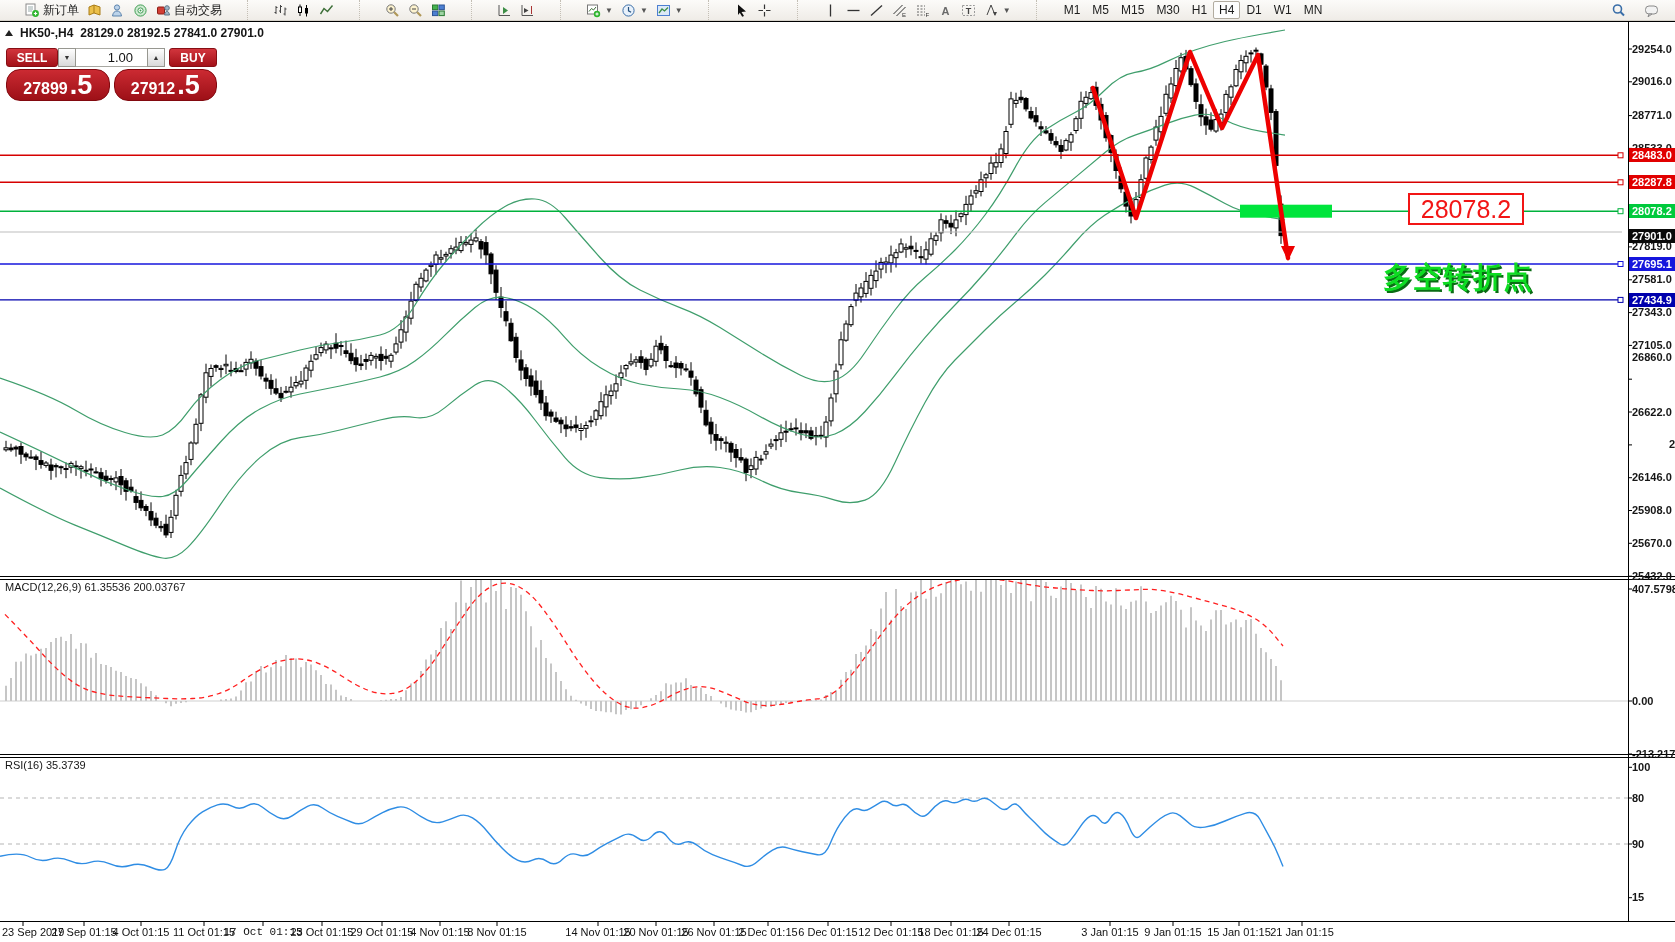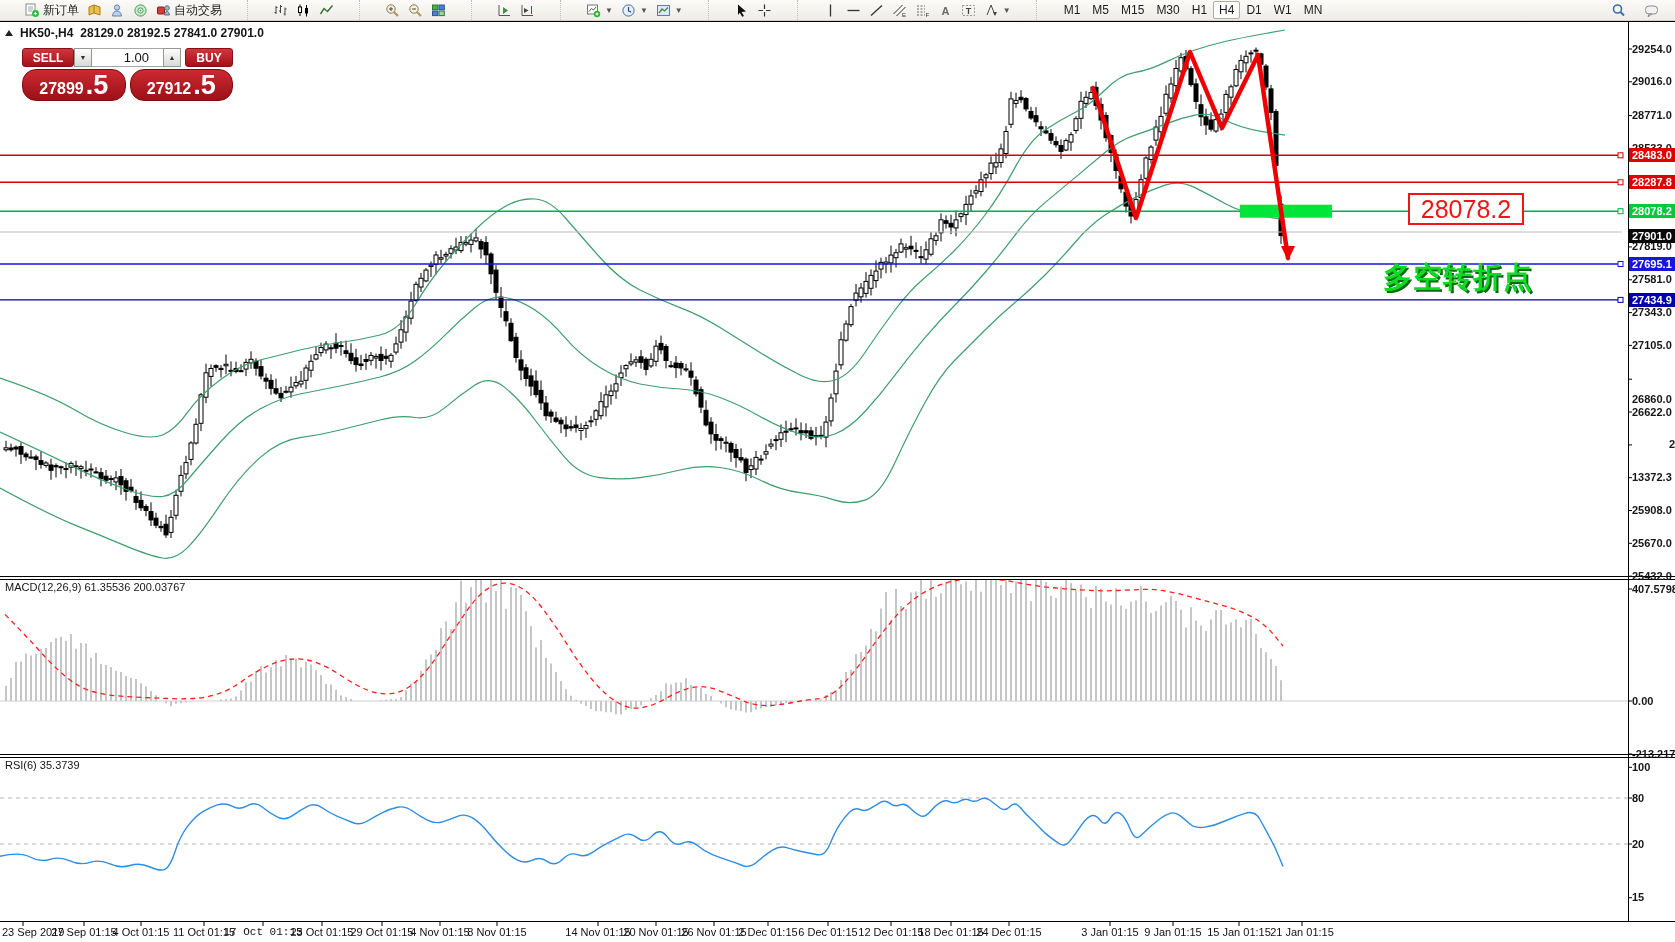--- a/index.html
+++ b/index.html
@@ -21,21 +21,21 @@
   #chart{position:absolute;left:0;top:0;width:1675px;height:942px;}
   #csvg{position:absolute;left:0;top:0;}
   .axlab{position:absolute;left:1632px;font-weight:bold;font-size:11px;color:#161616;white-space:nowrap;z-index:5;}
   .tag{position:absolute;left:1629px;width:43px;height:14px;line-height:14px;font-weight:bold;font-size:11px;
        padding-left:3px;z-index:6;white-space:nowrap;}
   .timelab{position:absolute;top:926px;font-size:11px;color:#111;white-space:nowrap;z-index:5;}
   .indlab{position:absolute;font-size:11px;color:#161616;z-index:5;}
   #chart-title{position:absolute;left:5px;top:26px;font-size:12px;font-weight:bold;color:#161616;z-index:7;display:flex;gap:7px;align-items:center;}
   #collapse-tri{width:0;height:0;border-left:4px solid transparent;border-right:4px solid transparent;border-bottom:6px solid #222;display:inline-block;}
   
-  #oneclick{position:absolute;left:22px;top:48px;width:211px;z-index:8;}
+  #oneclick{position:absolute;left:6px;top:48px;width:211px;z-index:8;}
   #oc-row1{display:flex;height:19px;gap:0;}
   .oc-btn{background:linear-gradient(#d2353d,#a31118);color:#fff;font-weight:bold;font-size:12px;
      border:1px solid #870e14;border-radius:3px;display:flex;align-items:center;justify-content:center;}
   #oc-sell-s{width:50px;}#oc-buy-s{width:46px;margin-left:4px;}
   .spin{width:16px;background:linear-gradient(#fefefe,#d9d9d9);border:1px solid #979790;color:#333;
      font-size:7px;display:flex;align-items:center;justify-content:center;}
   #oc-vol{flex:1;min-width:0;border:1px solid #a8a8a2;border-left:none;border-right:none;font-size:13px;
      text-align:right;padding:0 14px 0 0;font-family:"Liberation Sans",sans-serif;color:#111;}
   #oc-row2{display:flex;gap:4px;margin-top:2px;height:32px;}
   .oc-big{flex:1;background:linear-gradient(#cb2a32,#9d1017);border:1px solid #82090f;border-radius:14px;
@@ -1214,54 +1214,54 @@
             <span class="pbig">.5</span>
           </div>
         <div class="oc-big" id="buy-big">
             <span class="pmain">27912</span>
             <span class="pbig">.5</span>
           </div>
       </div>
     </div>
 
     <div class="indlab" style="left:5px;top:581px;">MACD(12,26,9) 61.35536 200.03767</div>
-    <div class="indlab" style="left:5px;top:759px;">RSI(6) 35.3739</div>
+    <div class="indlab" style="left:5px;top:759px;">RSI(16) 35.3739</div>
 
     <div id="callout">28078.2</div>
     <div id="cn-note">多空转折点</div>
 
     <div id="labels">
         <div class="axlab" style="top:43px;">29254.0</div>
         <div class="axlab" style="top:75px;text-align:right;">29016.0</div>
         <div class="axlab" style="top:109px;">28771.0</div>
         <div class="axlab" style="top:142px;">28533.0</div>
         <div class="axlab" style="top:208px;">28057.0</div>
         <div class="axlab" style="top:240px;">27819.0</div>
         <div class="axlab" style="top:273px;">27581.0</div>
         <div class="axlab" style="top:306px;">27343.0</div>
         <div class="axlab" style="top:339px;">27105.0</div>
-        <div class="axlab" style="top:393px;">26860.0</div>
+        <div class="axlab" style="top:351px;">26860.0</div>
         <div class="axlab" style="top:406px;">26622.0</div>
         <div class="axlab" style="top:438px;margin-left:37px;">26384.0</div>
-        <div class="axlab" style="top:471px;">13372.3</div>
+        <div class="axlab" style="top:471px;">26146.0</div>
         <div class="axlab" style="top:504px;">25908.0</div>
         <div class="axlab" style="top:537px;">25670.0</div>
         <div class="axlab" style="top:570px;">25432.0</div>
         <div class="tag" style="top:148px;background:#e10000;color:#ffffff;">28483.0</div>
         <div class="tag" style="top:175px;background:#e10000;color:#ffffff;">28287.8</div>
         <div class="tag" style="top:204px;background:#00ca3c;color:#ffffff;">28078.2</div>
         <div class="tag" style="top:229px;background:#0a0a0a;color:#ffffff;">27901.0</div>
         <div class="tag" style="top:257px;background:#1616dd;color:#ffffff;">27695.1</div>
         <div class="tag" style="top:293px;background:#0000ad;color:#ffffff;">27434.9</div>
         <div class="axlab" style="top:583px;font-weight:bold;">407.57984</div>
         <div class="axlab" style="top:695px;font-weight:bold;">0.00</div>
         <div class="axlab" style="top:748px;font-weight:bold;">-213.2171</div>
         <div class="axlab" style="top:761px;">100</div>
         <div class="axlab" style="top:792px;">80</div>
-        <div class="axlab" style="top:838px;">20</div>
+        <div class="axlab" style="top:838px;">90</div>
         <div class="axlab" style="top:891px;">15</div>
         <div class="timelab" style="left:2px;">23 Sep 2019</div>
         <div class="timelab" style="left:84px;transform:translateX(-50%);">27 Sep 01:15</div>
         <div class="timelab" style="left:141px;transform:translateX(-50%);">4 Oct 01:15</div>
         <div class="timelab" style="left:204px;transform:translateX(-50%);">11 Oct 01:15</div>
         <div class="timelab" style="left:263px;transform:translateX(-50%);font-family:Liberation Mono, monospace;">17 Oct 01:15</div>
         <div class="timelab" style="left:322px;transform:translateX(-50%);">23 Oct 01:15</div>
         <div class="timelab" style="left:382px;transform:translateX(-50%);">29 Oct 01:15</div>
         <div class="timelab" style="left:440px;transform:translateX(-50%);">4 Nov 01:15</div>
         <div class="timelab" style="left:497px;transform:translateX(-50%);">8 Nov 01:15</div>

